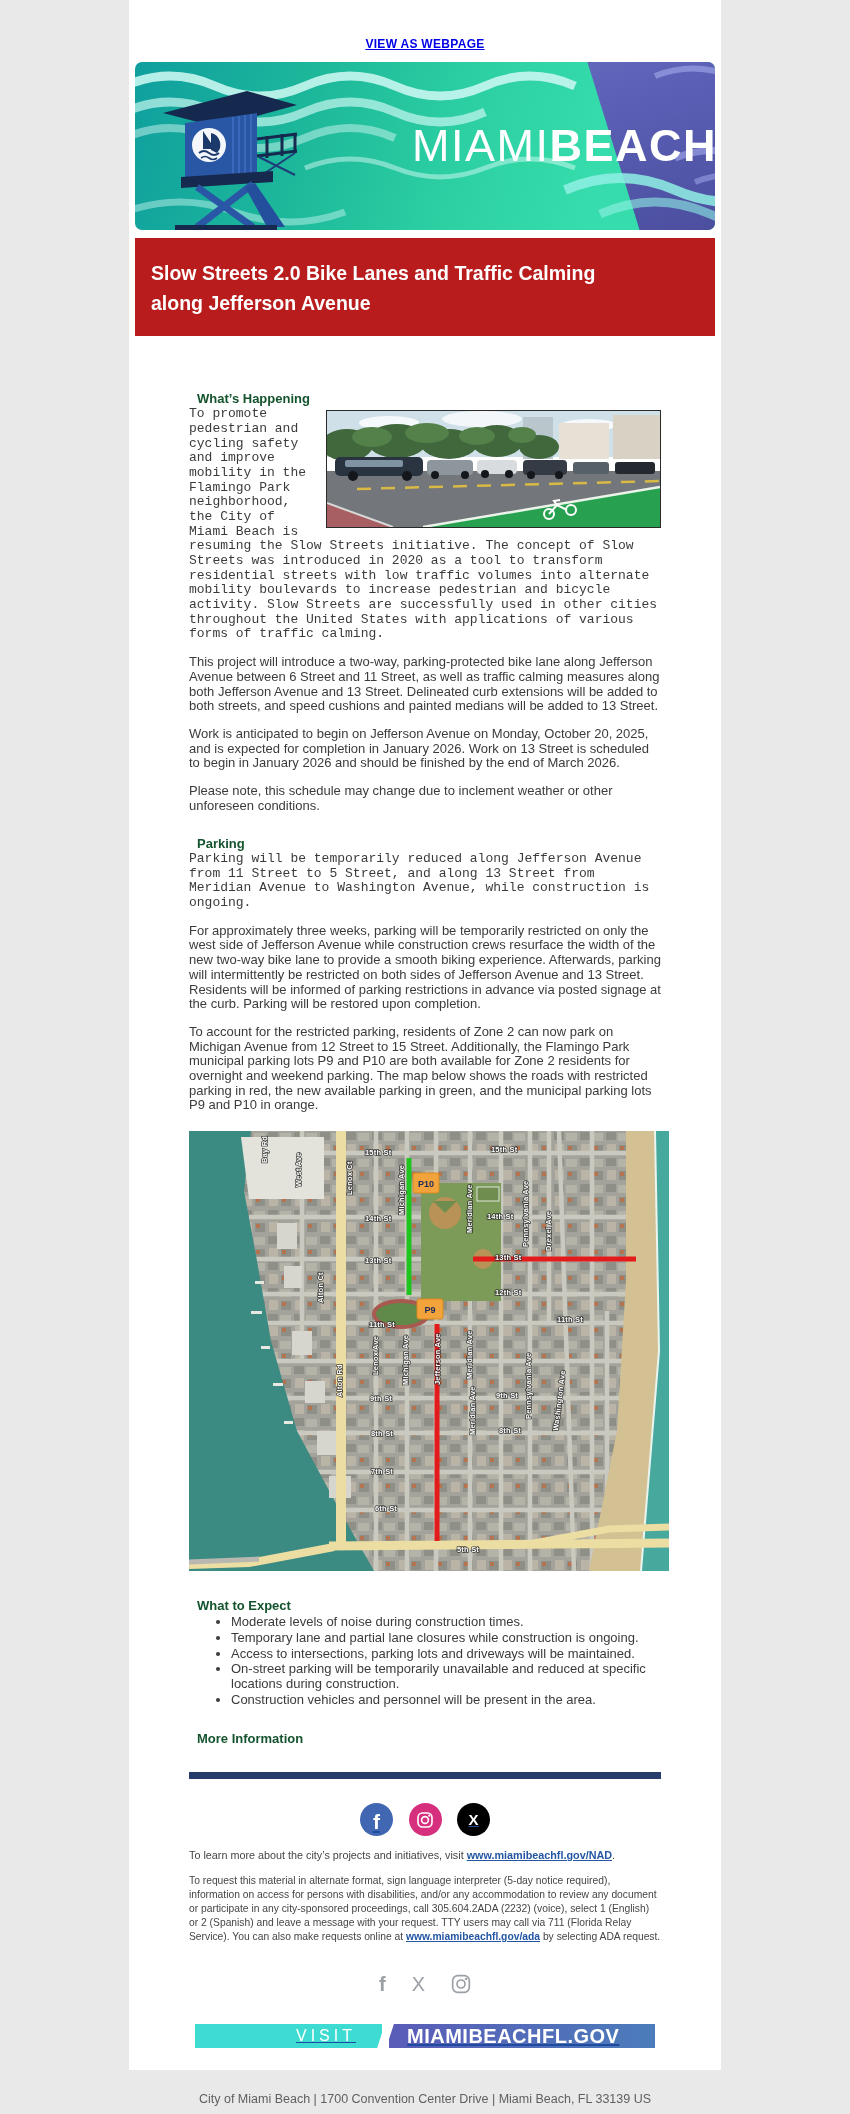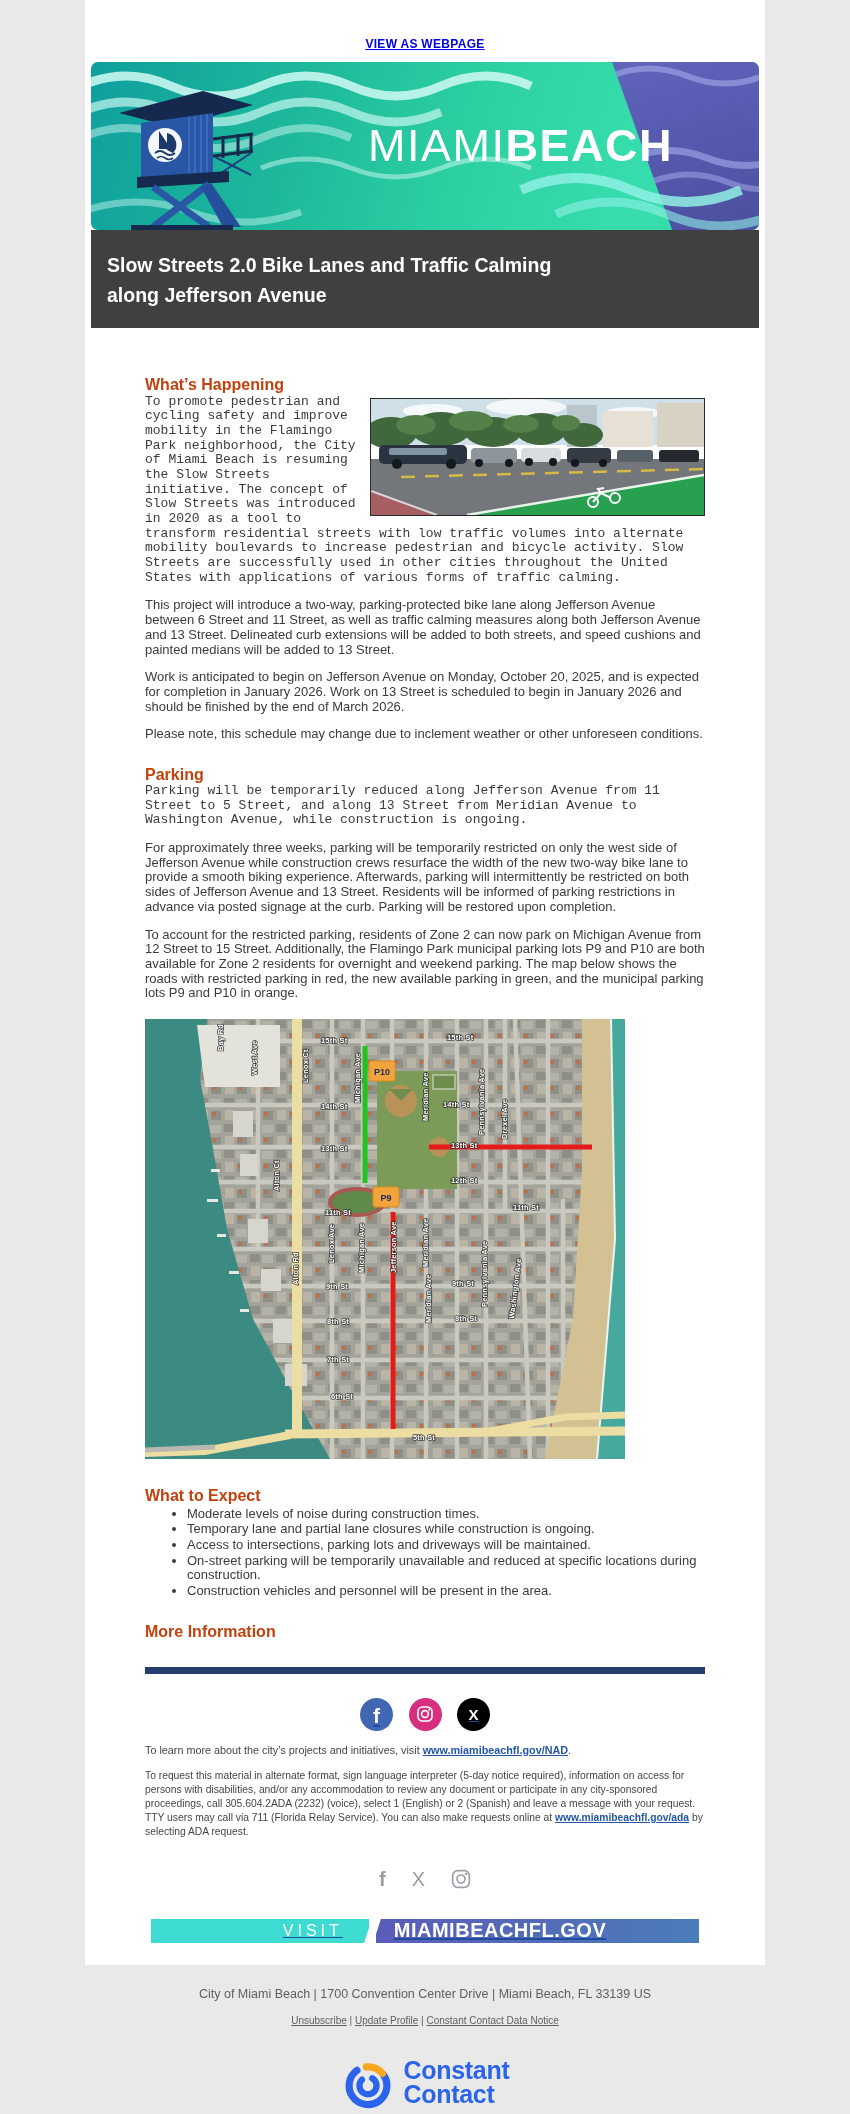--- a/index.html
+++ b/index.html
@@ -1,34 +1,34 @@
 <!DOCTYPE html>
 <html><head>
 <meta charset="utf-8">
 <style>
   html,body{margin:0;padding:0;}
   body{width:850px;background:#e9e9e9;font-family:"Liberation Sans","DejaVu Sans",sans-serif;color:#3b3b3b;}
-  .email-wrap{width:680px;margin:0 auto;background:#ffffff;padding-bottom:22px;}
+  .email-wrap{width:592px;margin:0 auto;background:#ffffff;padding-bottom:22px;}
   .view-row{text-align:center;padding:34px 0 10px;}
   .view-row a{color:#0000e6;font-weight:bold;font-size:12px;letter-spacing:.3px;text-decoration:underline;}
   
   .banner{position:relative;margin:0 6px;height:168px;overflow:hidden;background:linear-gradient(105deg,#0f9f9e 0%,#1db89b 30%,#2ccfa2 55%,#36dcab 78%);border-radius:7px;}
   .banner-accent{position:absolute;inset:0;clip-path:polygon(78% 0,100% 0,100% 100%,87% 100%);background:linear-gradient(165deg,#7077c8 0%,#5a5fb5 55%,#4c4f9f 100%);}
   .banner svg.waves{position:absolute;inset:0;}
   .tower{position:absolute;left:20px;bottom:-4px;}
   .wordmark{position:absolute;left:277px;top:50%;transform:translateY(-50%);color:#fff;font-size:45px;letter-spacing:1.5px;white-space:nowrap;}
   .wordmark .thin{font-weight:normal;}
   .wordmark .bold{font-weight:bold;}
   
-  .title-block{margin:0 6px;background:#404040;color:#ffffff;padding:20px 16px 18px;}
+  .title-block{margin:8px 6px;background:#b91c1c;color:#ffffff;padding:20px 16px 18px;}
   .title-line{font-size:19.5px;font-weight:bold;line-height:1.55;}
   .subtitle{margin-top:10px;font-size:13.5px;color:#ccd3e6;}
   
   .content{padding:24px 60px 0;font-size:13px;line-height:1.13;}
-  .content h3{font-size:16px;margin:24px 0 0;color:#c2410c;}
+  .content h3{font-size:13px;margin:24px 8px 0;color:#14532d;}
   .content p{margin:13px 0 0;}
   .content h3 + p{margin-top:0;font-family:Liberation Mono, monospace;}
   .photo{float:right;width:333px;height:116px;margin:3px 0 8px 14px;border:1px solid #2a2a2a;}
   .clearfix::after{content:"";display:block;clear:both;}
   .content a{color:#1f4b9e;font-weight:bold;text-decoration:underline;}
   .map-wrap{margin:18px 0 0;}
   ul.expect{margin:2px 0 0;padding-left:42px;}
   ul.expect li{margin-top:1px;}
   .divider{height:7px;background:#253c6d;margin-top:26px;}
   

